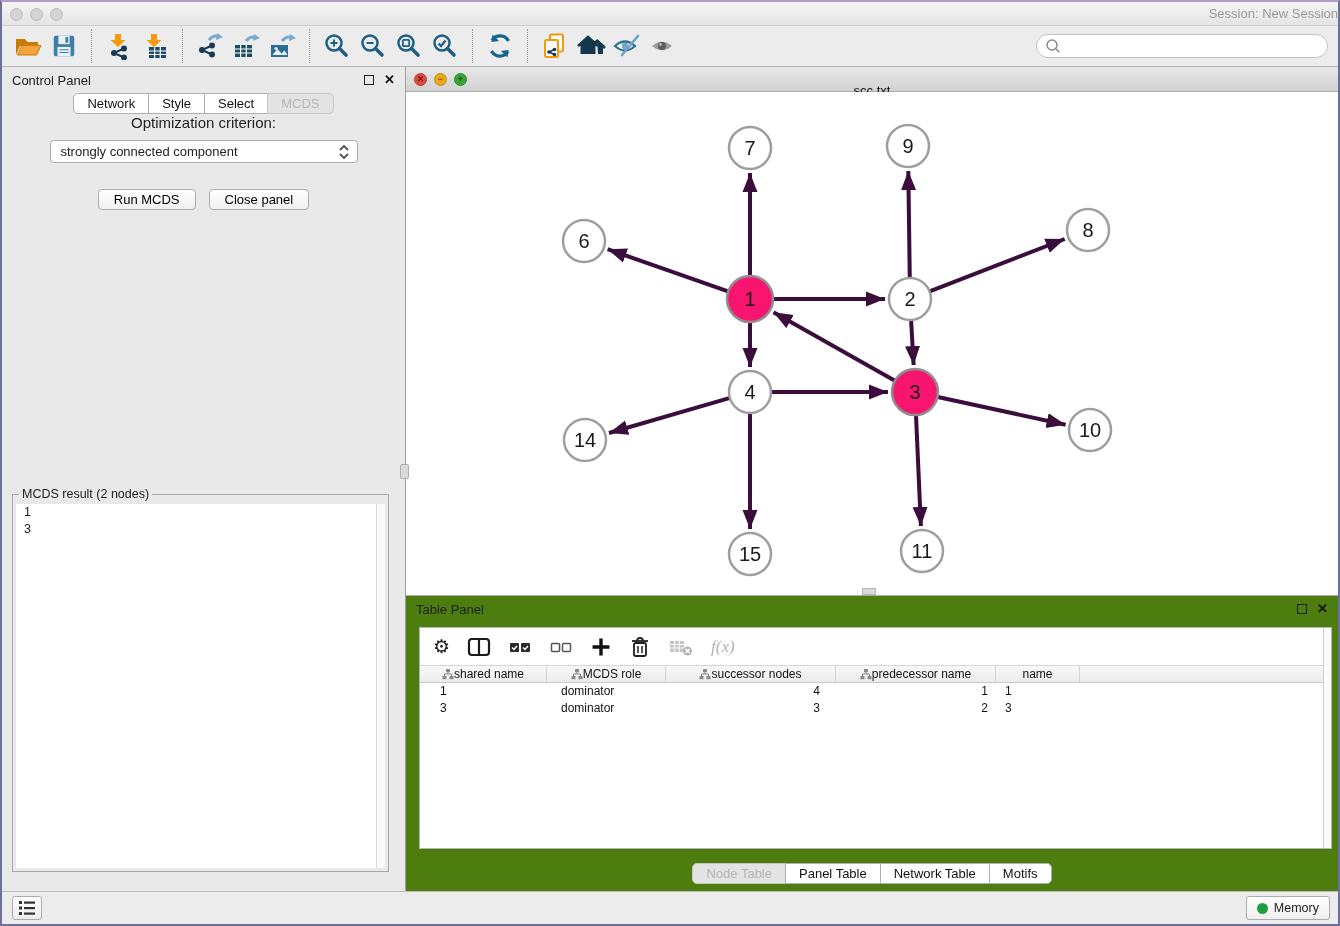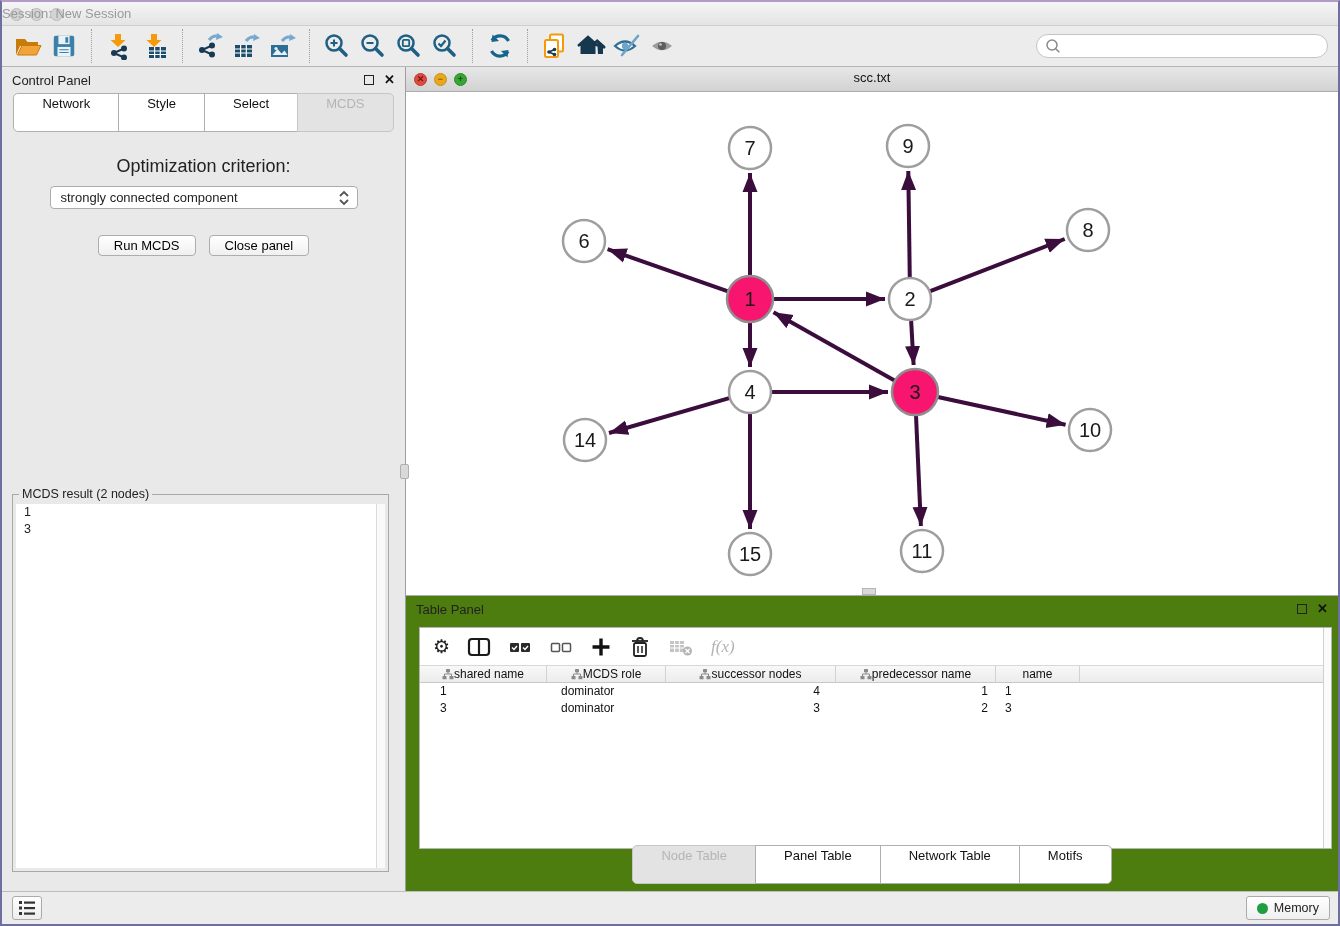--- a/index.html
+++ b/index.html
@@ -9,66 +9,66 @@
     background:#ECECEC;
     border:2px solid #6E6F9E;
     border-top-color:#B29BC7;
     position:relative;
     overflow:hidden;
     font-size:13px; color:#222;
   }
   
   .titlebar { position:absolute; left:0; top:0; right:0; height:24px;
     background:linear-gradient(#F5F5F5,#E4E4E4); border-bottom:1px solid #CFCFCF; }
-  .titlebar .title { position:absolute; left:0; right:0; top:4px; text-align:left;
+  .titlebar .title { position:absolute; left:0; right:0; top:4px; text-align:right;
     color:#9A9A9A; font-size:13px; }
   .app-lights { position:absolute; left:8px; top:6px; display:flex; gap:7px; }
   .app-light { width:13px; height:13px; border-radius:50%; background:#D4D4D4; border:1px solid #BBB; }
   
   .toolbar { position:absolute; left:0; top:24px; right:0; height:41px;
     background:#ECECEC; border-bottom:1px solid #B5B5B5; display:flex; align-items:center; padding-left:8px; }
   .tb-btn { width:36px; height:34px; display:flex; align-items:center; justify-content:center; }
   .tb-sep { width:0; height:34px; border-left:1px dotted #9F9F9F; margin:0 9px; }
   .search-box { position:absolute; right:10px; top:8px; width:292px; height:24px;
     background:#fff; border:1px solid #C4C4C4; border-radius:12px; display:flex; align-items:center; padding-left:8px; }
   .search-box input { border:none; outline:none; flex:1; height:20px; font-size:13px; background:transparent; margin-left:5px; }
   
   .control-panel { position:absolute; left:0; top:65px; width:404px; bottom:33px;
     background:#E9E9E9; border-right:1px solid #9E9E9E; }
   .panel-titlebar { height:26px; display:flex; align-items:center; padding:0 10px; font-size:13px; }
   .panel-titlebar .spacer { flex:1; }
   .win-float { width:10px; height:10px; border:1.5px solid #222; margin-right:10px; }
   .win-close { font-weight:bold; font-size:13px; color:#111; line-height:10px; }
   .seg-row { display:flex; justify-content:center; }
-  .seg { height:39px; line-height:19px; padding:0 28px; background:#fff; border:1px solid #AFAFAF;
+  .seg { height:21px; line-height:19px; padding:0 13px; background:#fff; border:1px solid #AFAFAF;
     margin-left:-1px; font-size:13px; color:#111; }
   .seg.first { border-radius:5px 0 0 5px; margin-left:0; }
   .seg.last  { border-radius:0 5px 5px 0; }
   .seg.selected { background:#E3E3E3; color:#B5B5B5; border-color:#C6C6C6; }
-  .opt-label { text-align:center; margin-top:24px; font-size:18px; }
+  .opt-label { text-align:center; font-size:15px; }
   .dropdown { width:308px; height:23px; margin:9px auto 0; background:#fff; border:1px solid #ADADAD;
     border-radius:4px; display:flex; align-items:center; padding:0 8px 0 10px; font-size:13px; }
   .dropdown .dd-val { flex:1; }
   .btn-row { display:flex; justify-content:center; gap:13px; margin-top:26px; }
   .push-btn { height:21px; line-height:19px; padding:0 15px; background:linear-gradient(#FFFFFF,#F0F0F0);
     border:1px solid #ADADAD; border-radius:4px; font-size:13px; }
   .groupbox { position:absolute; left:10px; top:427px; width:377px; height:378px;
     border:1px solid #A8A8A8; }
   .groupbox legend { position:absolute; top:-8px; left:6px; background:#E9E9E9; padding:0 3px; font-size:12.5px; }
   .result-area { position:absolute; left:3px; right:3px; top:9px; bottom:3px; background:#fff; }
   .result-line { padding:0 0 0 8px; font-size:12.5px; line-height:17px; }
   .result-line:first-child { padding-top:4px; }
   .v-track { position:absolute; right:0; top:0; bottom:0; width:9px; background:#FAFAFA; border-left:1px solid #DADADA; }
   
   .split-grip { position:absolute; left:398px; top:462px; width:9px; height:15px;
     background:#D9D9D9; border:1px solid #AFAFAF; border-radius:2px; z-index:5; }
   
   .net-window { position:absolute; left:404px; top:65px; right:0; height:528px; }
   .net-titlebar { height:25px; background:linear-gradient(#E7E7E7,#D2D2D2); border-bottom:1px solid #ACACAC; position:relative; }
-  .net-titlebar .title { position:absolute; left:0; right:0; top:3px; text-align:center; font-size:13px; color:#111; }
+  .net-titlebar .title { position:absolute; left:0; right:0; top:16px; text-align:center; font-size:13px; color:#111; }
   .traffic { position:absolute; left:8px; top:6px; display:flex; gap:7px; }
   .tl { width:13px; height:13px; border-radius:50%; display:flex; align-items:center; justify-content:center;
     font-size:9px; font-weight:bold; line-height:1; }
   .tl.red { background:#DC4C41; color:#7A1410; border:1px solid #C03A31; }
   .tl.yellow { background:#E8A81E; color:#8A5D00; border:1px solid #C98F12; }
   .tl.green { background:#39A436; color:#14530F; border:1px solid #2C8A2C; }
   .net-canvas { position:absolute; left:0; right:0; top:25px; bottom:0; background:#fff; }
   .h-grip { position:absolute; left:456px; bottom:0; width:14px; height:7px;
     background:#D9D9D9; border:1px solid #B5B5B5; }
   

